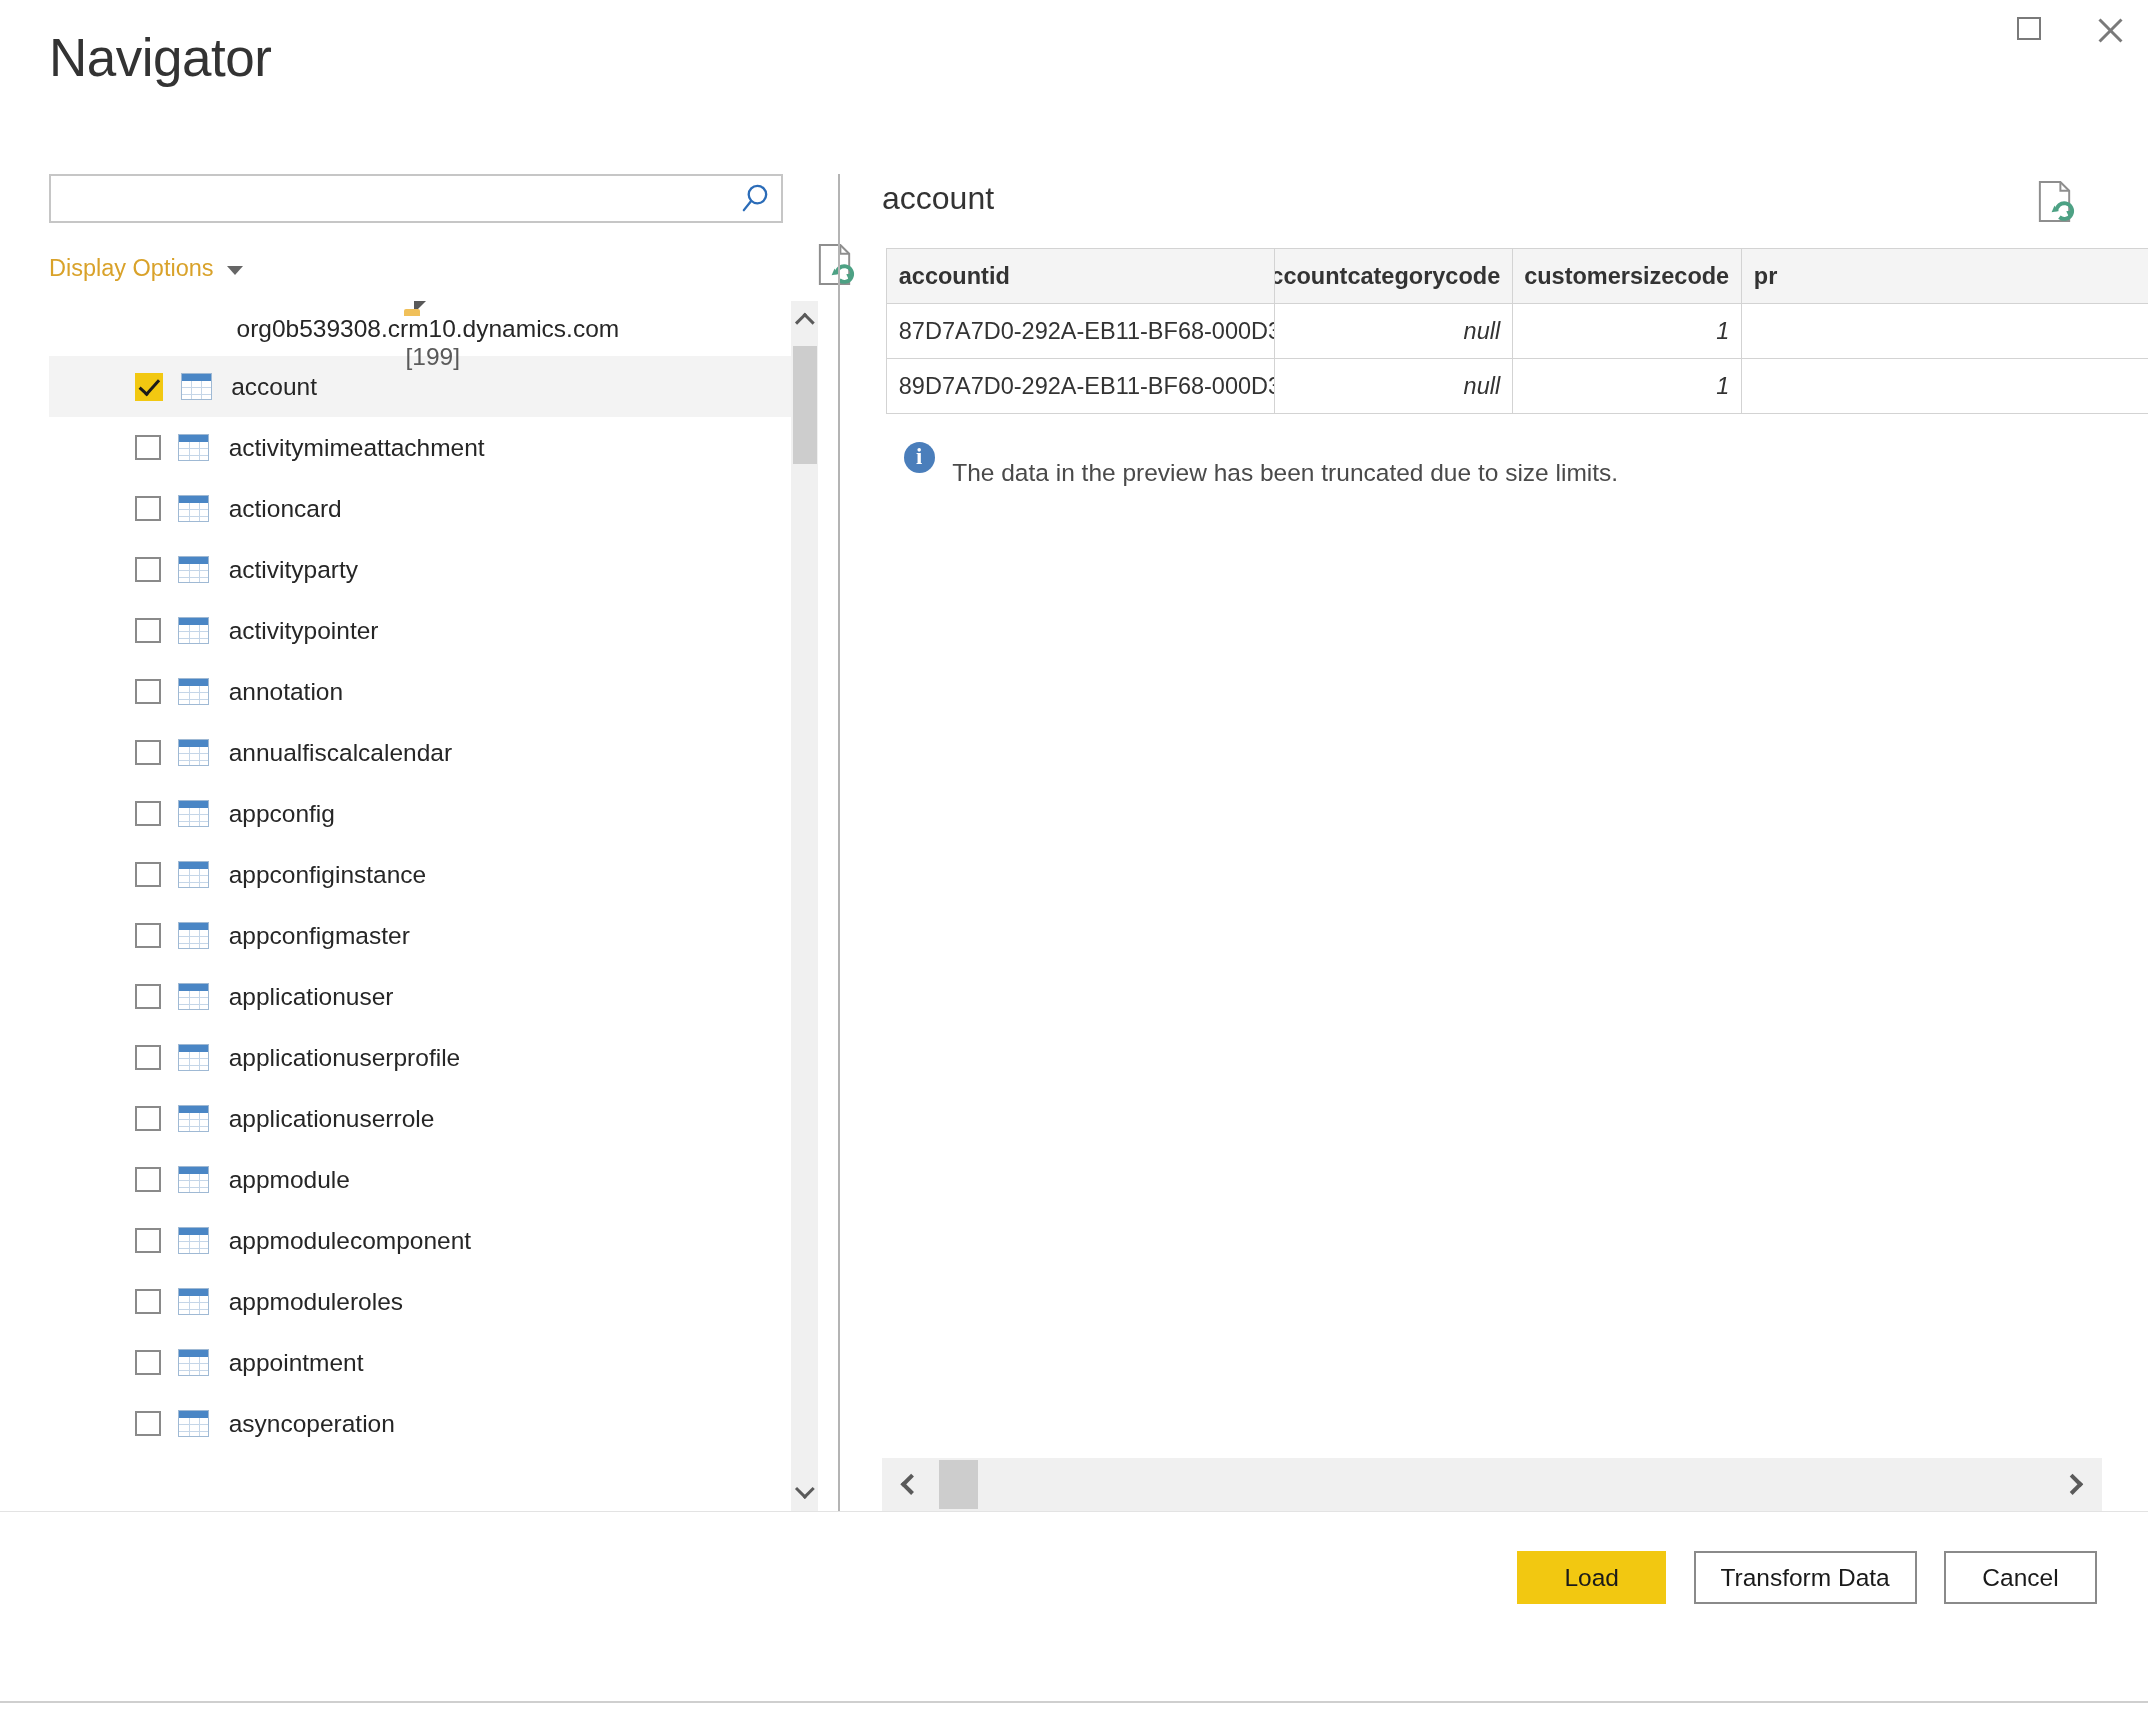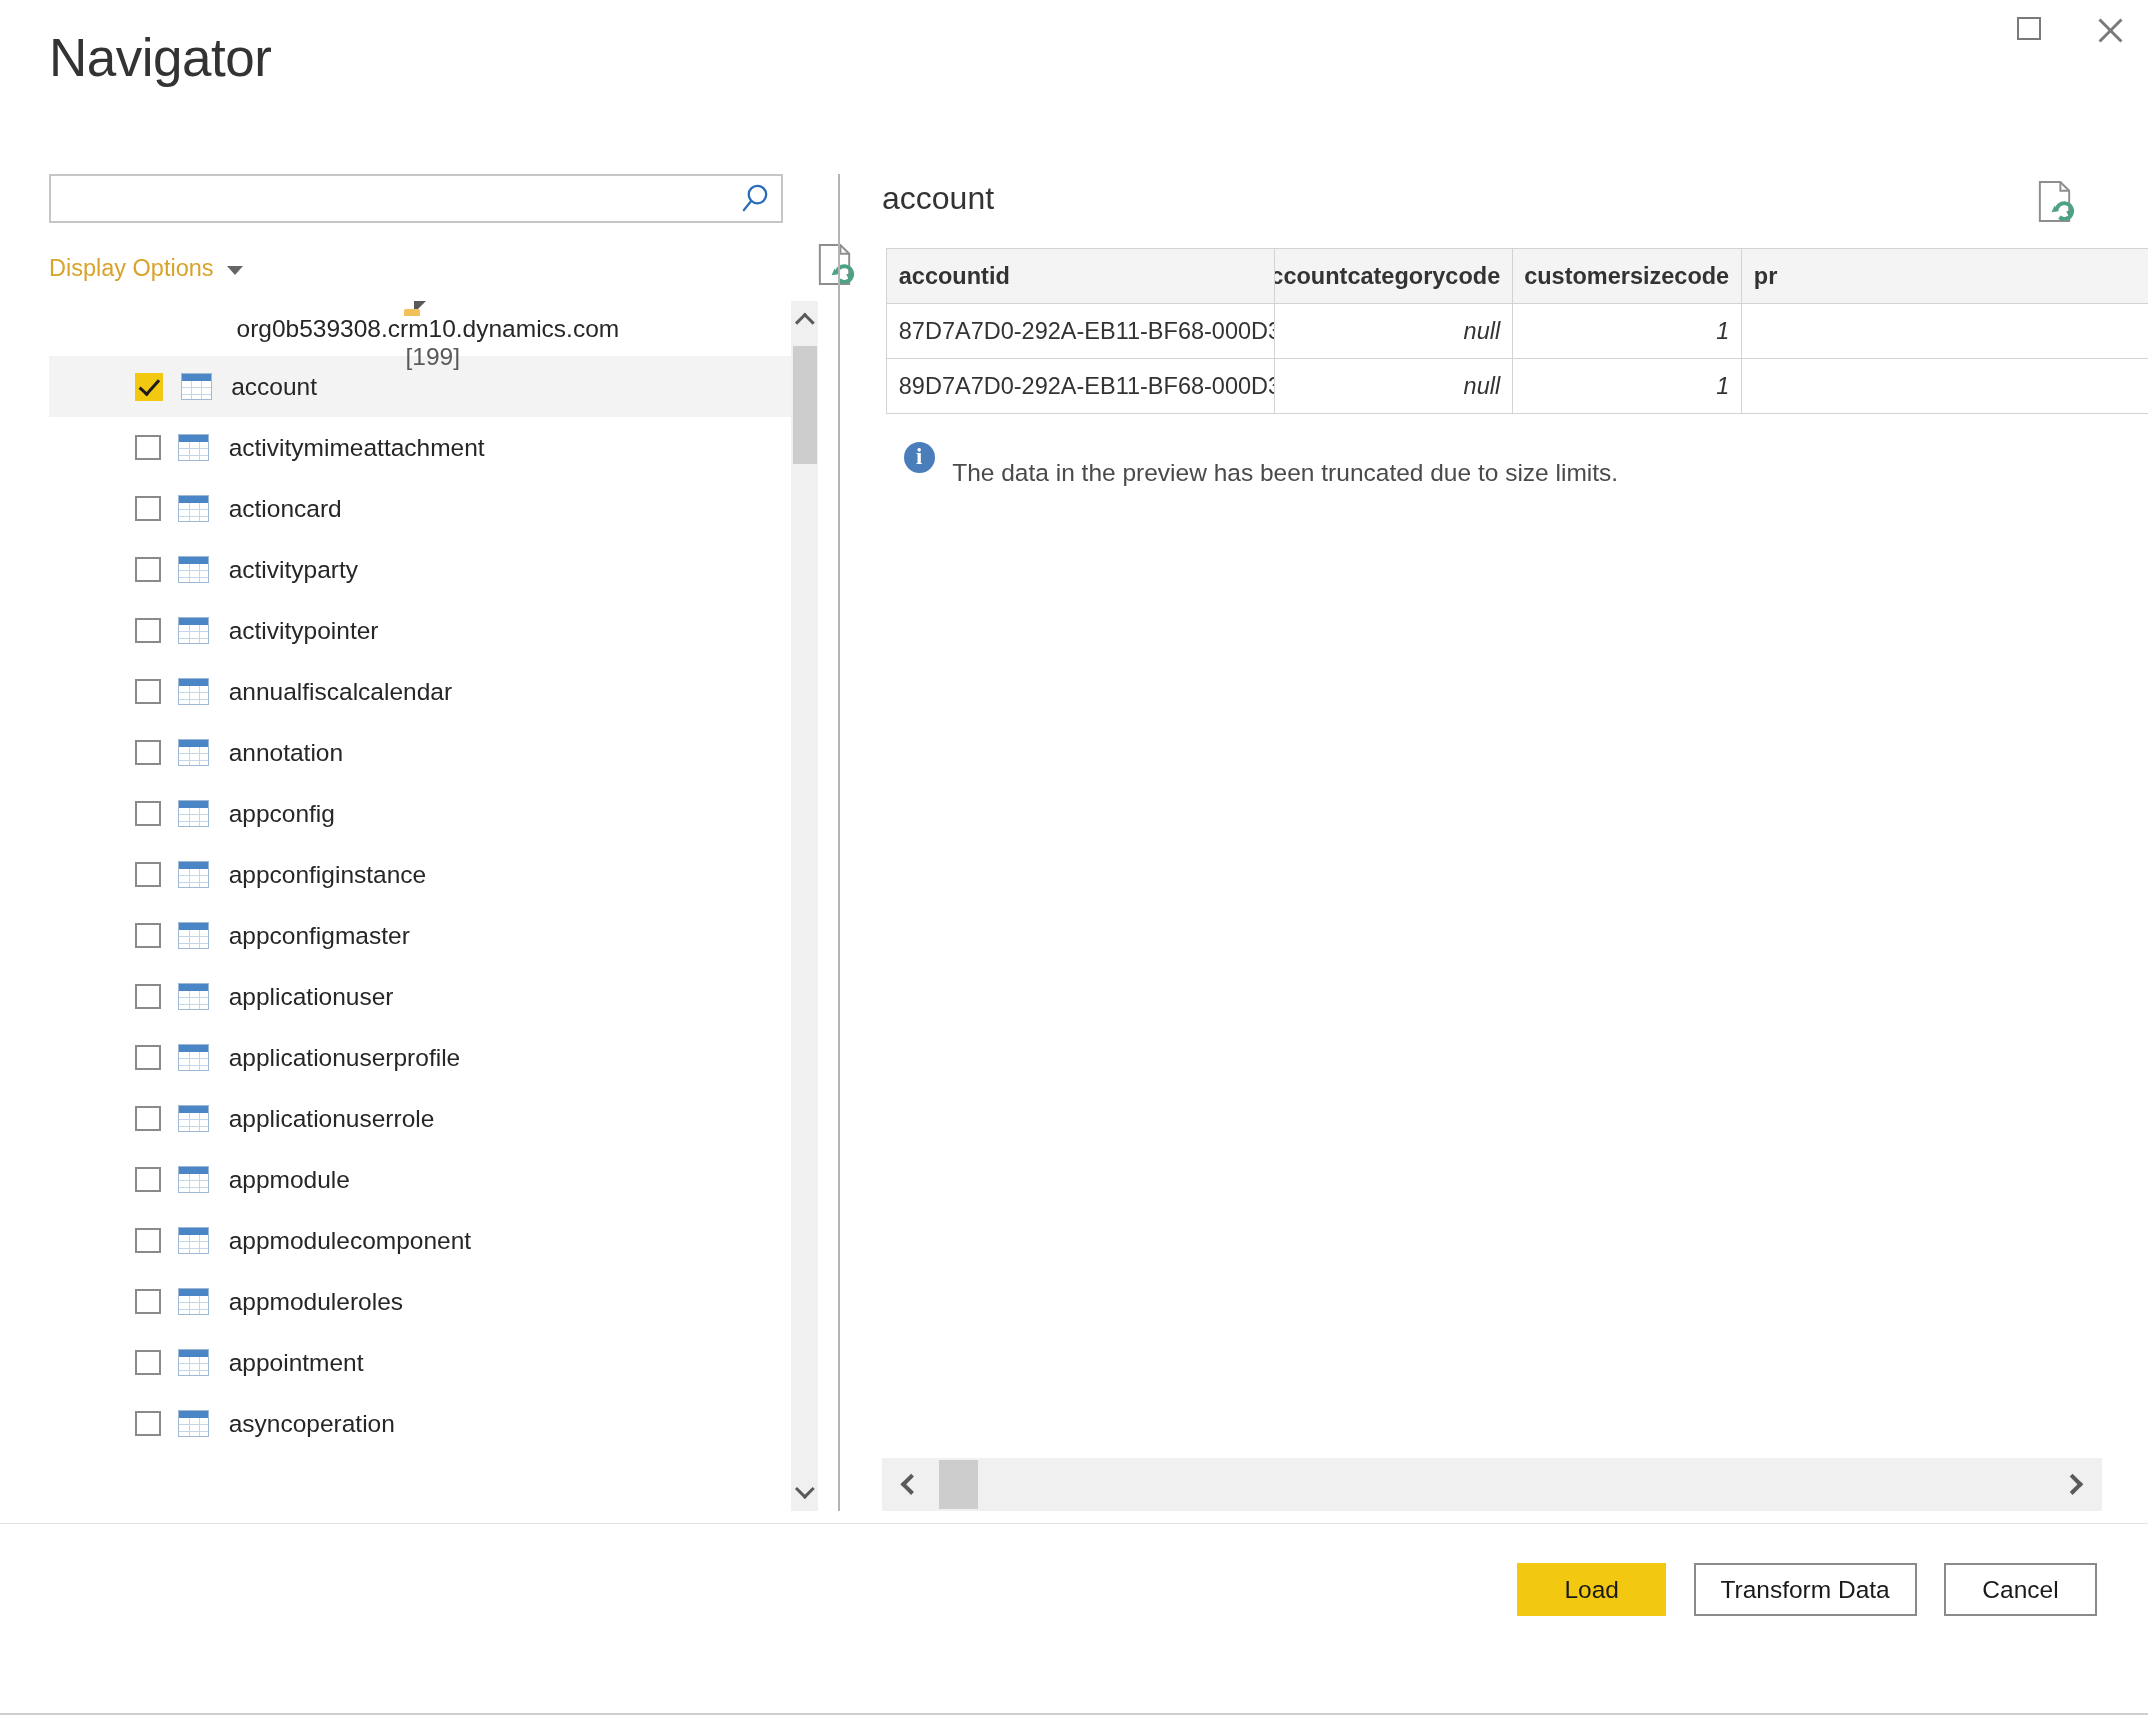--- a/index.html
+++ b/index.html
@@ -310,21 +310,21 @@
   .chev-h.r { transform: rotate(-45deg); margin-right: 5.9px; }
   .hsb-thumb {
     position: absolute; left: 57px; top: 2px;
     width: 39px; height: 49px;
     background: #cdcdcd;
     cursor: pointer;
   }
 
   
   .footer {
-    position: absolute; left: 0; bottom: 0;
+    position: absolute; left: 0; bottom: 12px;
     width: 2148px; height: 192px;
     border-top: 1px solid #e3e3e3;
     border-bottom: 2px solid #cfcfcf;
   }
   .btn-bar {
     position: absolute; right: 51px; top: 39px;
     display: flex; align-items: center; gap: 27.4px;
   }
   .btn {
     height: 53px;
@@ -452,31 +452,31 @@
               <span class="item-label">activitypointer</span>
             </div>
             <div class="tree-item">
               <span class="cbox"></span>
               <span class="tbl-ico">
                 <i class="g gv1"></i>
                 <i class="g gv2"></i>
                 <i class="g gh1"></i>
                 <i class="g gh2"></i>
               </span>
+              <span class="item-label">annotation</span>
+            </div>
+            <div class="tree-item">
+              <span class="cbox"></span>
+              <span class="tbl-ico">
+                <i class="g gv1"></i>
+                <i class="g gv2"></i>
+                <i class="g gh1"></i>
+                <i class="g gh2"></i>
+              </span>
               <span class="item-label">annualfiscalcalendar</span>
-            </div>
-            <div class="tree-item">
-              <span class="cbox"></span>
-              <span class="tbl-ico">
-                <i class="g gv1"></i>
-                <i class="g gv2"></i>
-                <i class="g gh1"></i>
-                <i class="g gh2"></i>
-              </span>
-              <span class="item-label">annotation</span>
             </div>
             <div class="tree-item">
               <span class="cbox"></span>
               <span class="tbl-ico">
                 <i class="g gv1"></i>
                 <i class="g gv2"></i>
                 <i class="g gh1"></i>
                 <i class="g gh2"></i>
               </span>
               <span class="item-label">appconfig</span>

